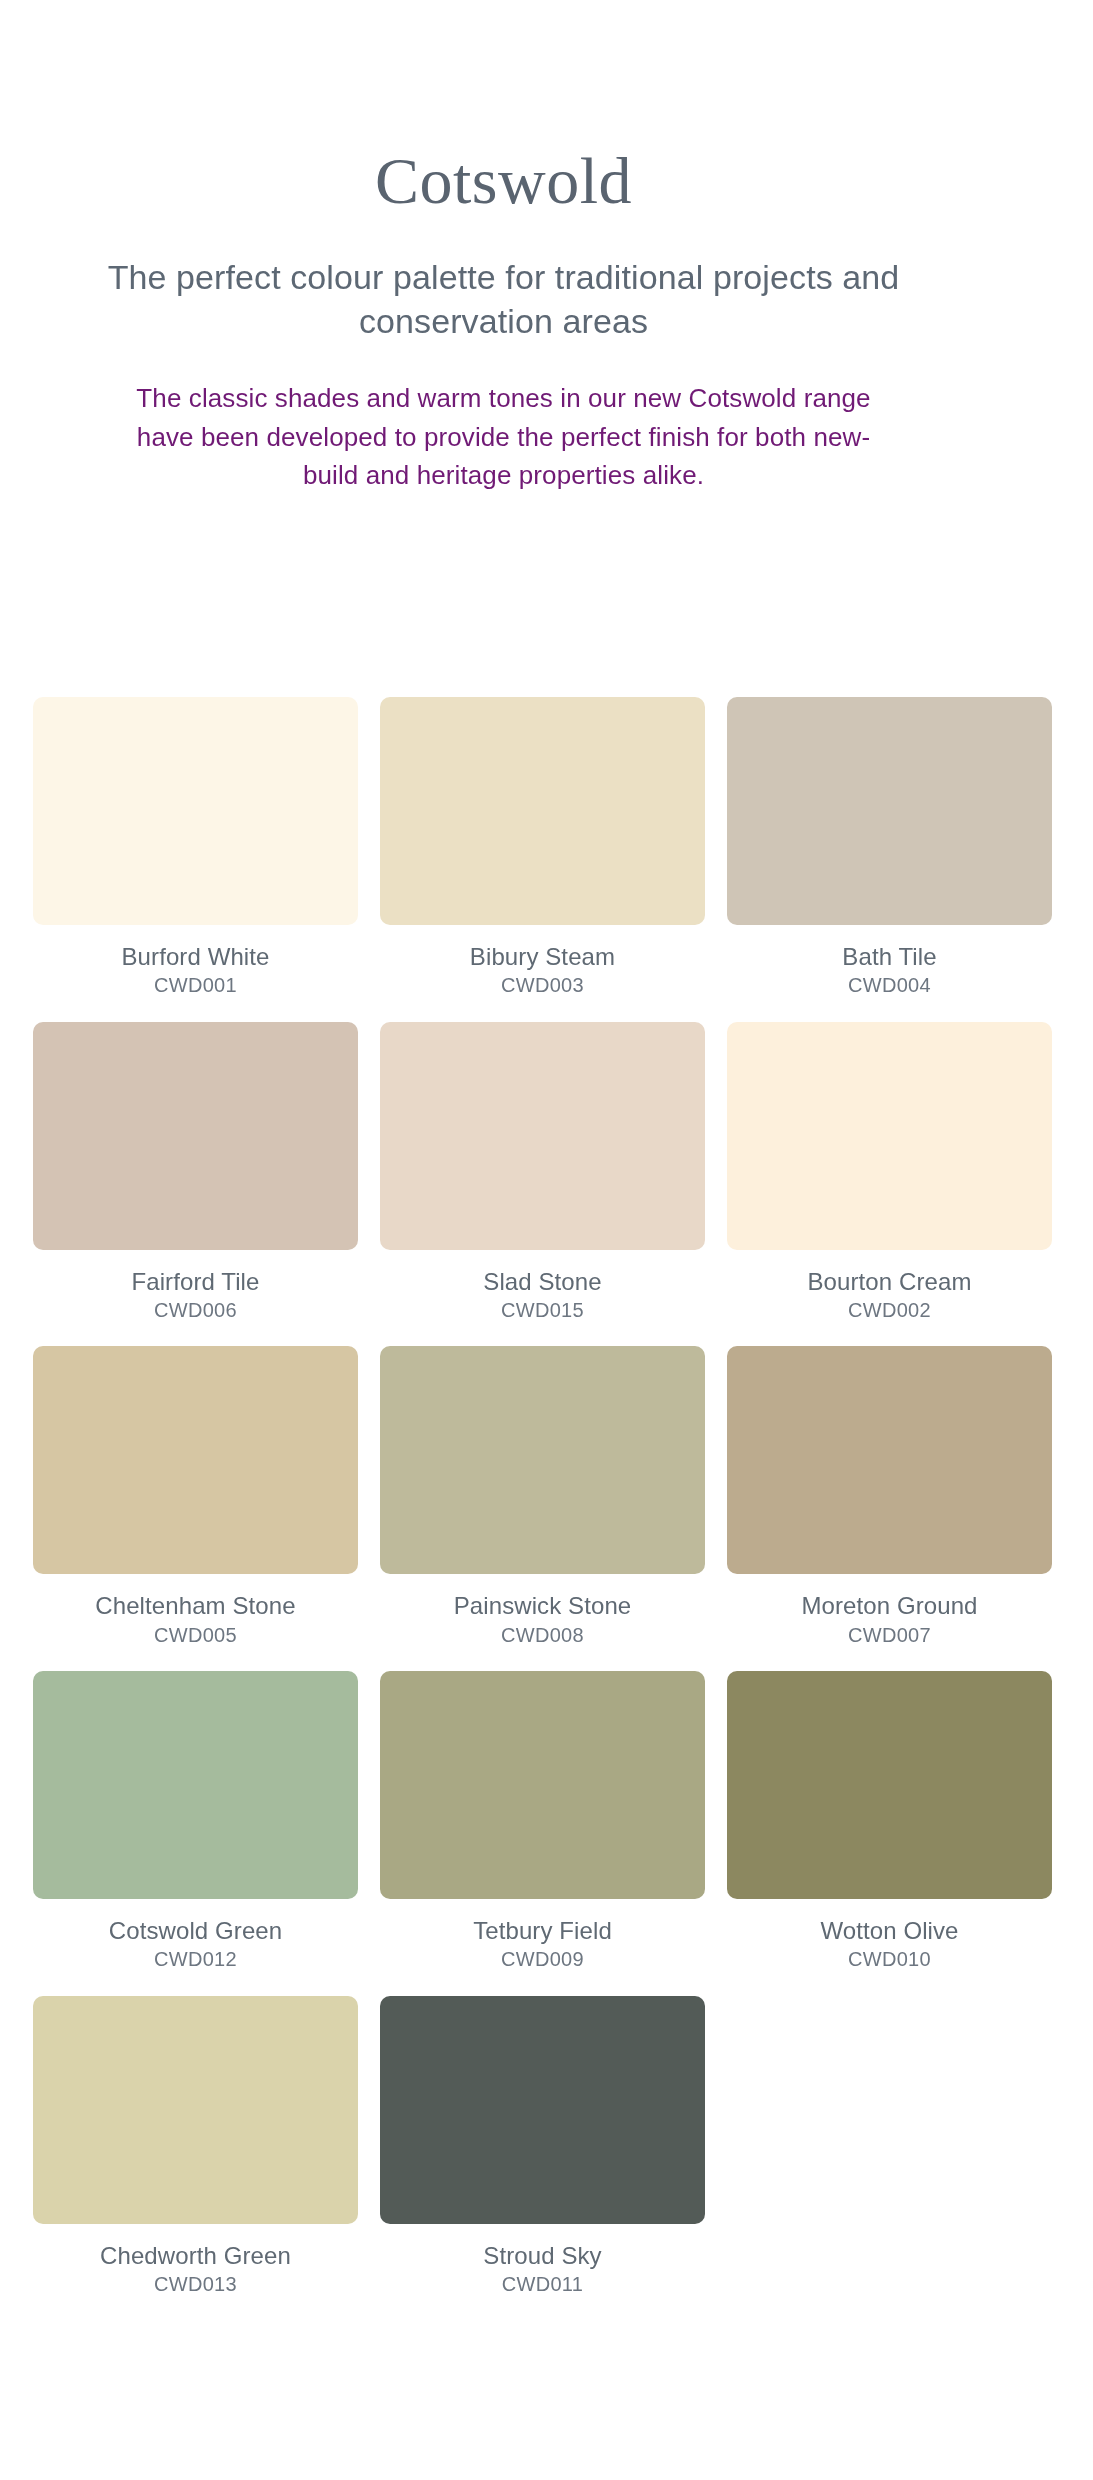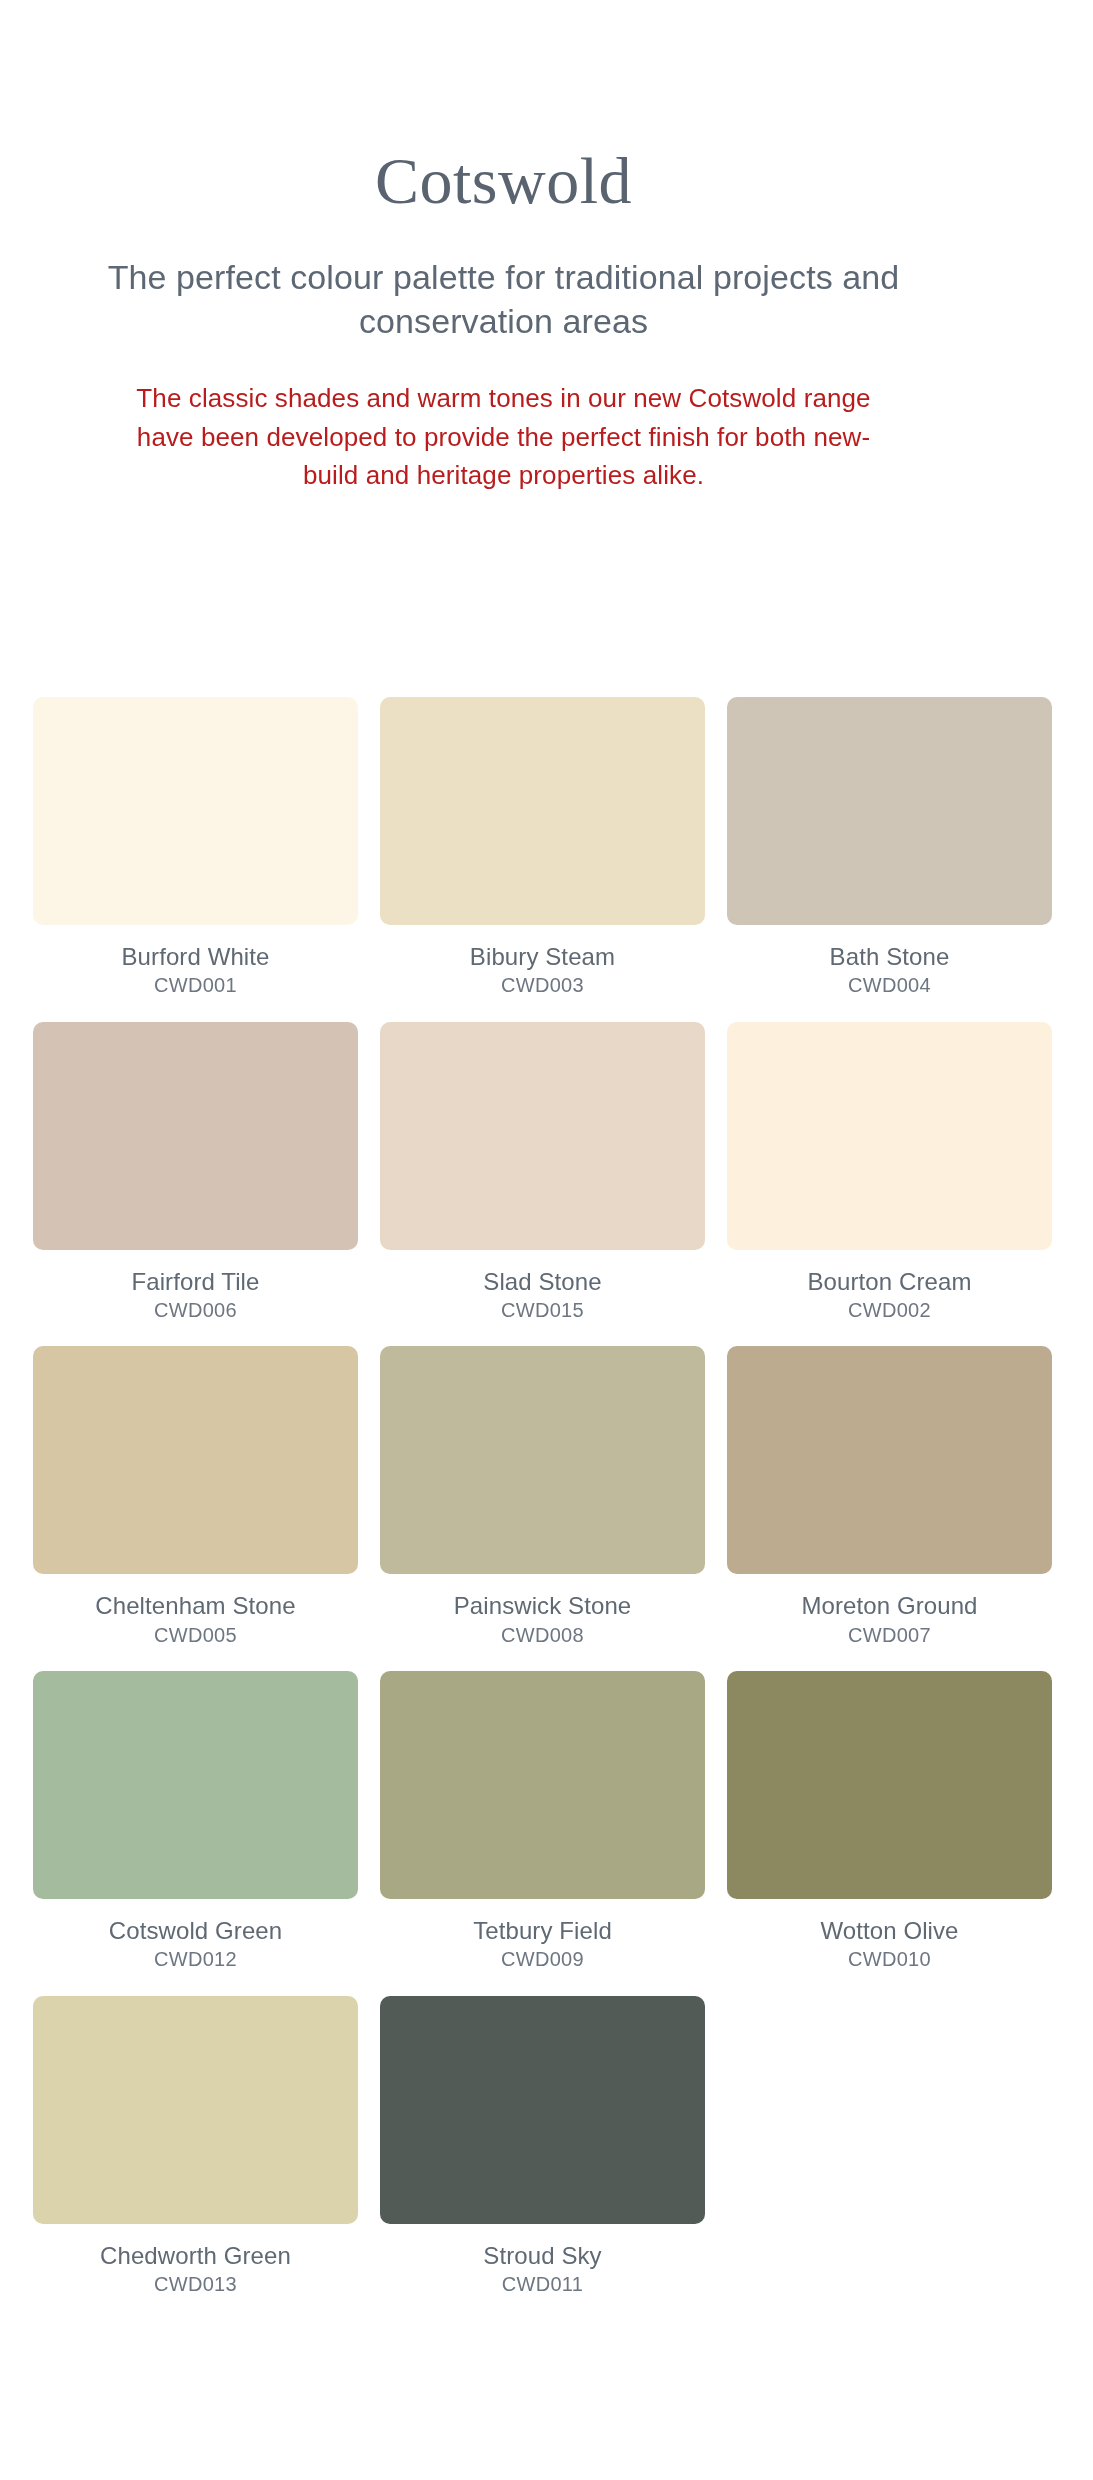--- a/index.html
+++ b/index.html
@@ -48,21 +48,21 @@
     color: #5d6874;
     letter-spacing: 0.1px;
   }
 
   .blurb {
     margin: 36px auto 0 auto;
     width: 780px;
     font-size: 26px;
     line-height: 1.48;
     font-weight: 400;
-    color: #b91c1c;
+    color: #701a75;
     letter-spacing: 0.1px;
   }
 
   
   .swatch-grid {
     position: absolute;
     left: 33px;
     top: 697px;
     width: 1019px;
     display: grid;
@@ -128,21 +128,21 @@
       <div class="swatch-cell">
         <div class="swatch-chip" style="background-color: rgb(235, 224, 196);"></div>
         <div class="swatch-caption">
           <span class="swatch-name">Bibury Steam</span>
           <span class="swatch-code">CWD003</span>
         </div>
       </div>
       <div class="swatch-cell">
         <div class="swatch-chip" style="background-color: rgb(207, 197, 182);"></div>
         <div class="swatch-caption">
-          <span class="swatch-name">Bath Stone</span>
+          <span class="swatch-name">Bath Tile</span>
           <span class="swatch-code">CWD004</span>
         </div>
       </div>
       <div class="swatch-cell">
         <div class="swatch-chip" style="background-color: rgb(212, 195, 180);"></div>
         <div class="swatch-caption">
           <span class="swatch-name">Fairford Tile</span>
           <span class="swatch-code">CWD006</span>
         </div>
       </div>

